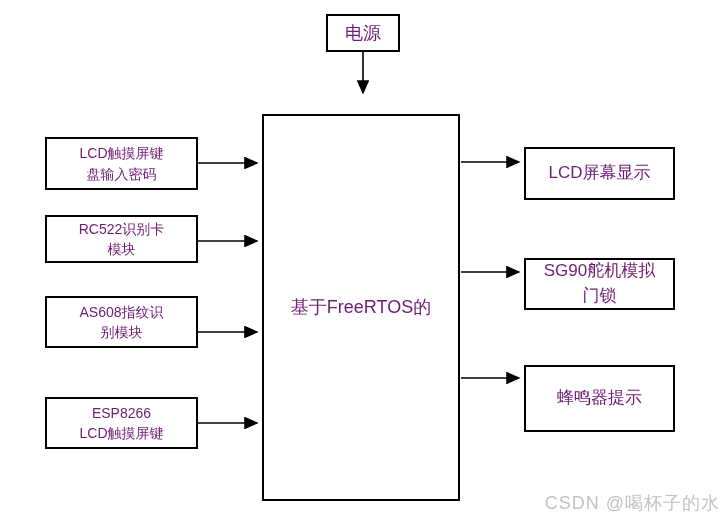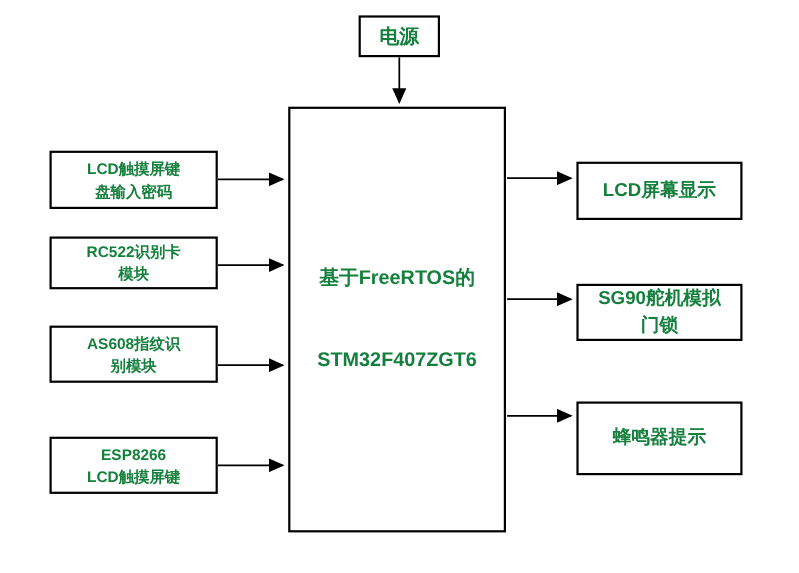--- a/index.html
+++ b/index.html
@@ -24,30 +24,30 @@
     pointer-events: none;
   }
   .box {
     position: absolute;
     border: 2px solid #000000;
     background: #ffffff;
     display: flex;
     align-items: center;
     justify-content: center;
     text-align: center;
-    color: #15803d;
-    font-weight: bold;
+    color: #701a75;
+    font-weight: normal;
     box-sizing: border-box;
   }
   .box .lbl {
     white-space: pre-line;
     line-height: 1.45;
   }
   .power-box   { left: 326px; top: 14px;  width: 74px;  height: 38px;  font-size: 18px; }
-  .mcu-box     { left: 262px; top: 97px;  width: 198px; height: 387px; font-size: 18px; }
+  .mcu-box     { left: 262px; top: 114px;  width: 198px; height: 387px; font-size: 18px; }
   .mcu-box .lbl { line-height: 2.1; }
   .in-box      { left: 45px;  width: 153px; font-size: 14px; }
   .in-box-0    { top: 137px; height: 53px; }
   .in-box-1    { top: 215px; height: 48px; }
   .in-box-2    { top: 296px; height: 52px; }
   .in-box-3    { top: 397px; height: 52px; }
   .out-box     { left: 524px; width: 151px; font-size: 17px; margin-top: 12px; }
   .out-box-0   { top: 135px; height: 53px; }
   .out-box-1   { top: 246px; height: 52px; }
   .out-box-2   { top: 353px; height: 67px; }
@@ -84,21 +84,20 @@
     <line x1="461" y1="378" x2="519" y2="378" stroke="#000000" stroke-width="1.6" marker-end="url(#ah)"></line>
   </svg>
 
   <div class="box power-box">
     <span class="lbl">电源</span>
   </div>
 
   <div class="box mcu-box">
     <div class="lbl">
       <div>基于FreeRTOS的</div>
-      <div>STM32F407ZGT6</div>
     </div>
   </div>
 
   <div class="box in-box in-box-0">
     <span class="lbl">LCD触摸屏键
 盘输入密码</span>
   </div>
   <div class="box in-box in-box-1">
     <span class="lbl">RC522识别卡
 模块</span>
@@ -116,14 +115,15 @@
     <span class="lbl">LCD屏幕显示</span>
   </div>
   <div class="box out-box out-box-1">
     <span class="lbl">SG90舵机模拟
 门锁</span>
   </div>
   <div class="box out-box out-box-2">
     <span class="lbl">蜂鸣器提示</span>
   </div>
 
+  <div class="watermark" style="color: rgb(198, 193, 193);">CSDN @喝杯子的水</div>
 
 </div>
 
 </body></html>

